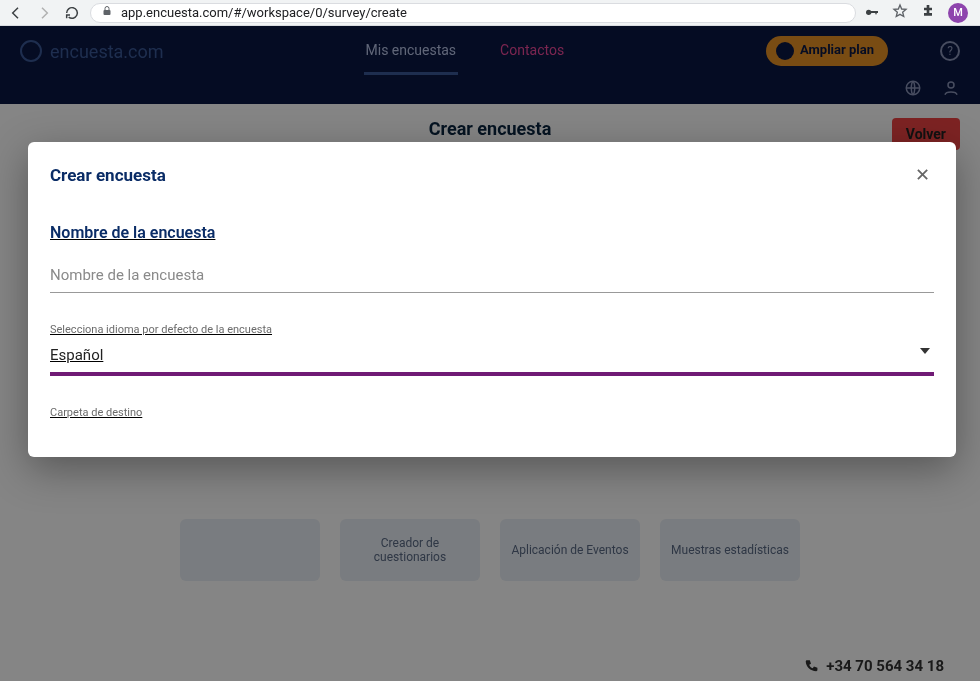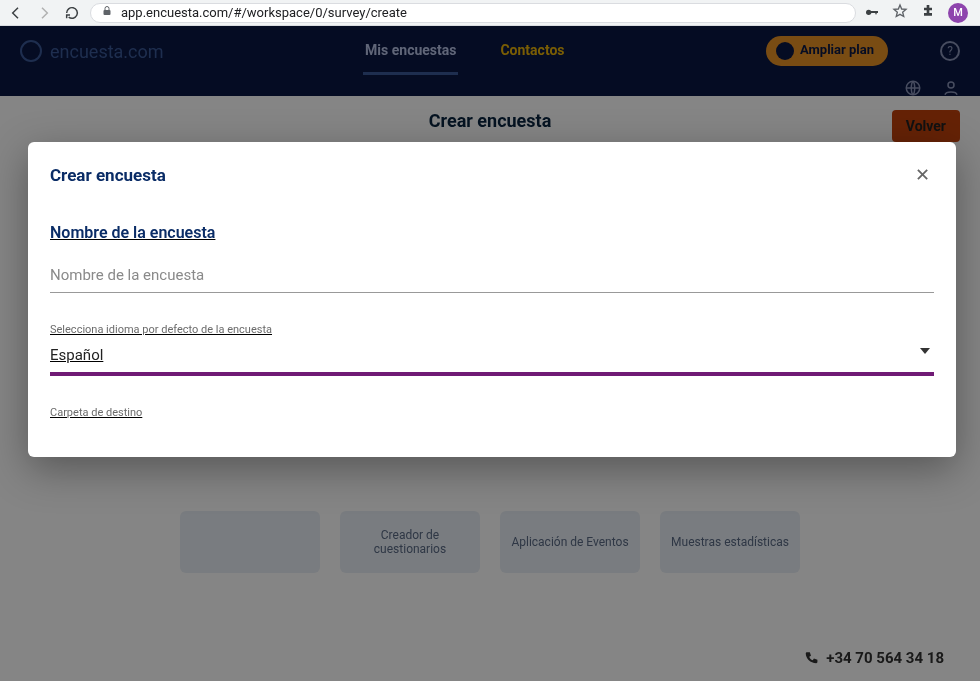--- a/index.html
+++ b/index.html
@@ -9,38 +9,38 @@
   .browser-bar { height: 26px; background: #f1f3f4; border-bottom: 1px solid #dadce0; display: flex; align-items: center; padding: 0 6px; gap: 8px; }
   .nav-arrow { width: 20px; height: 20px; display:flex; align-items:center; justify-content:center; color:#5f6368; }
   .nav-arrow.disabled { color:#b0b0b0; }
   .url-bar { flex:1; height:20px; background:#fff; border-radius:12px; border:1px solid #dadce0; display:flex; align-items:center; padding:0 10px; gap:8px; font-size:13px; color:#202124;text-align:right;}
   .lock { color:#5f6368; font-size:11px; }
   .chrome-icons { display:flex; align-items:center; gap:12px; padding-right:6px; color:#5f6368; }
   .avatar { width:20px; height:20px; border-radius:50%; background:#8e44ad; color:#fff; font-size:11px; display:flex;align-items:center;justify-content:center; font-weight:500;}
   .key-svg, .star-svg, .ext-svg { width:16px; height:16px; }
 
   
-  .app-header { height: 70px; background:#0a1843; position:relative; }
+  .app-header { height: 78px; background:#0a1843; position:relative; }
   .header-row1 { height:50px; display:flex; align-items:center; padding:0 20px; gap:40px; }
   .logo { display:flex; align-items:center; gap:8px; color:#3b5998; font-size:18px; }
   .logo-ring { width:22px; height:22px; border:2px solid #3b5998; border-radius:50%; }
-  .top-nav { flex:1; display:flex; justify-content:center; gap:40px;font-weight:bold; }
-  .nav-item { color:#eab308; font-size:14px; padding:14px 2px; }
+  .top-nav { flex:1; display:flex; justify-content:center; gap:40px; }
+  .nav-item { color:#ec4899; font-size:14px; padding:14px 2px; }
   .nav-item.active { color:#b8c3e6; border-bottom:3px solid #3b5998; }
   .plan-btn { background:#e89226; color:#0a1843; font-weight:700; font-size:13px; padding:6px 14px 6px 10px; border-radius:20px; display:flex; align-items:flex-start; gap:6px; }
   .badge-ico { width:18px; height:18px; border-radius:50%; background:#0a1843; position:relative; }
   .badge-ico::after{content:"";position:absolute;bottom:-4px;left:3px;border:6px solid transparent;border-top:6px solid #0a1843;}
   .help-ico { width:20px;height:20px;border:2px solid #8a94b8;border-radius:50%;color:#8a94b8;display:flex;align-items:center;justify-content:center;font-size:12px; margin-left:12px;}
   .header-row2 { display:flex; justify-content:flex-end; padding-right:20px; gap:20px; color:#8a94b8; height:28px; align-items:center;}
   .globe, .person { width:18px;height:18px; }
 
   
   .page-body { background:#fff; height: calc(100% - 26px - 78px); position:relative; padding-top:14px;}
   .under-title { text-align:center; color:#0a2540; font-weight:700; font-size:18px; }
-  .volver { position:absolute; right:20px; top:14px; color:#222; font-weight:700; font-size:14px; background:#c2410c; padding:8px 14px; border-radius:4px;}
+  .volver { position:absolute; right:20px; top:14px; color:#222; font-weight:700; font-size:14px; background:#ef4444; padding:8px 14px; border-radius:4px;}
 
   
   .cards-row { position:absolute; bottom:100px; left:0; right:0; display:flex; justify-content:center; gap:20px; }
   .card { width:140px; height:62px; background:#e8eef5; border-radius:6px; display:flex; align-items:center; justify-content:center; color:#5a6a85; font-size:12px; text-align:center; padding:4px;}
   .phone-row { position:absolute; bottom:6px; right:36px; color:#333; font-weight:700; font-size:15px; display:flex;align-items:center;gap:8px;}
 
   
   .overlay { position:absolute; top:26px; left:0; right:0; bottom:0; background:rgba(0,0,0,0.48); }
 
   

